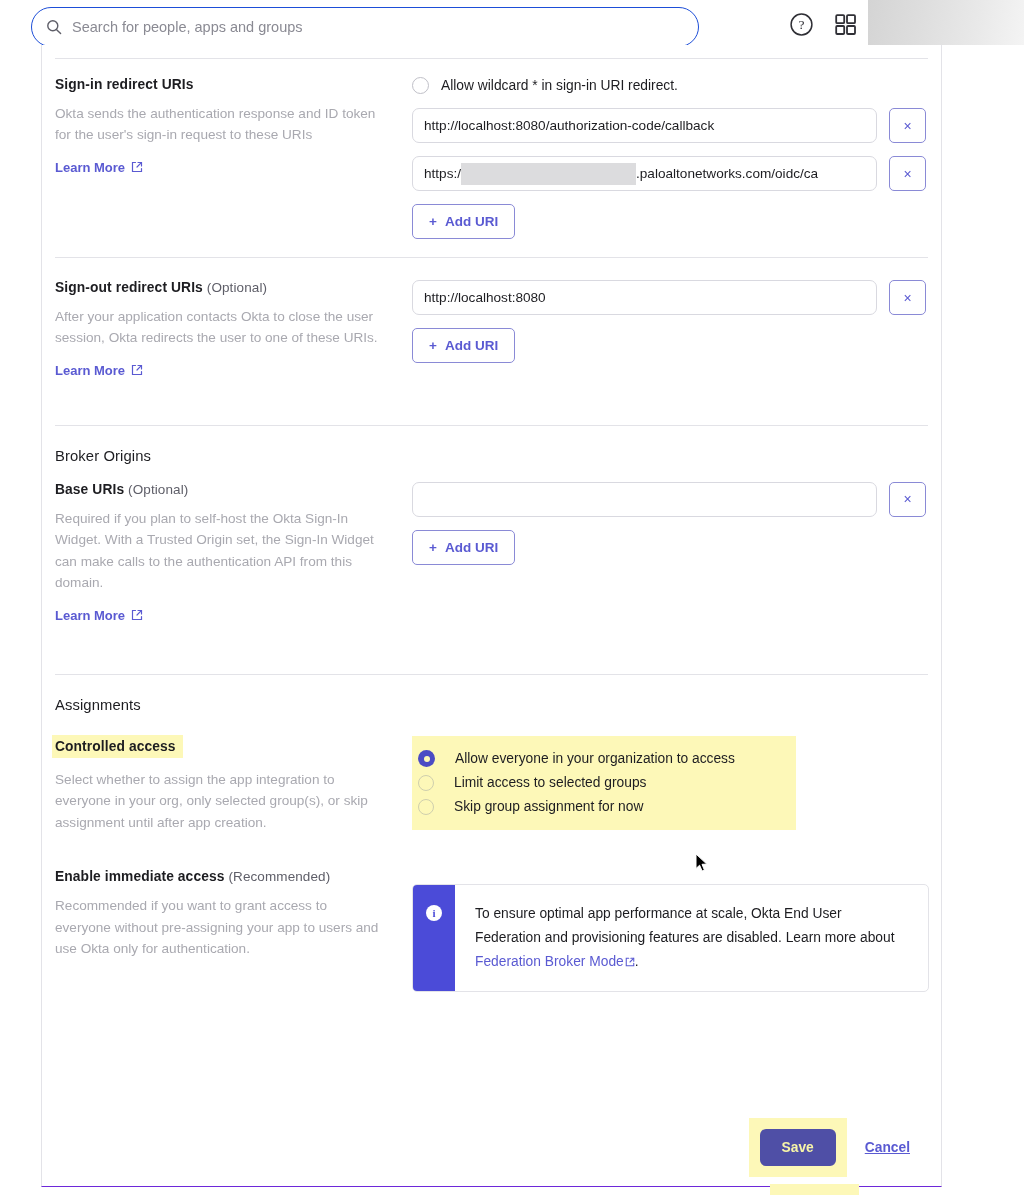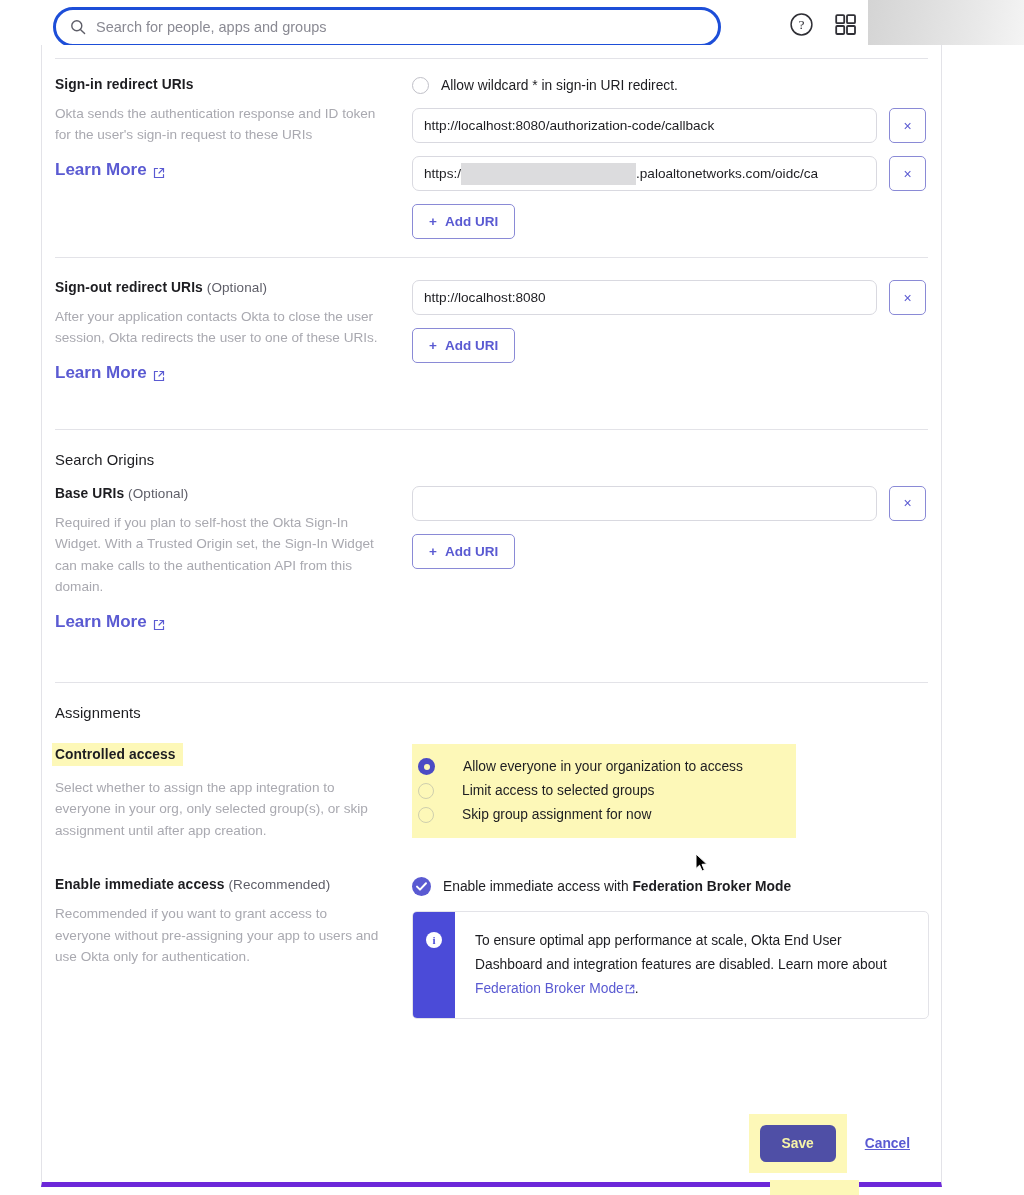--- a/index.html
+++ b/index.html
@@ -16,23 +16,23 @@
   .topbar {
     position: absolute;
     left: 0; top: 0;
     width: 1024px; height: 54px;
     background: #ffffff;
     display: flex;
     align-items: center;
   }
   .search-wrap {
     position: absolute;
-    left: 53px; top: 7px;
+    left: 31px; top: 7px;
     width: 668px; height: 40px;
-    border: 3px solid #1d4ed8;
+    border: 1px solid #1d4ed8;
     border-radius: 20px;
     background: #fff;
     display: flex;
     align-items: center;
     padding: 0 14px;
   }
   .search-icon { width: 16px; height: 16px; flex: 0 0 16px; margin-right: 10px; }
   .search-icon svg { display: block; }
   .search-input {
     border: none; outline: none;
@@ -60,21 +60,21 @@
 
   
   .card {
     position: absolute;
     left: 41px; top: 45px;
     width: 901px;
     height: 1142px;
     background: #ffffff;
     border-left: 1px solid #e3e3e8;
     border-right: 1px solid #e3e3e8;
-    border-bottom: 5px solid #6d28d9;
+    border-bottom: 1px solid #6d28d9;
   }
   .divider {
     height: 1px;
     background: #e3e3e8;
     margin: 0 13px;
   }
 
   .row {
     display: flex;
     position: relative;
@@ -107,21 +107,21 @@
     line-height: 1.58;
     margin-top: 11px;
     max-width: 330px;
   }
   .learn {
     display: inline-flex;
     align-items: center;
     gap: 6px;
     margin-top: 14px;
     color: #5a5ad2;
-    font-size: 17px;
+    font-size: 13px;
     font-weight: bold;
     text-decoration: none;
     cursor: pointer;
   }
   .ext-ico { width: 12px; height: 12px; display: block; }
 
   .section-title {
     font-size: 14.8px;
     color: #1d1d21;
     padding: 22px 13px 4px 13px;
@@ -228,21 +228,21 @@
 
   .radio-group {
     display: inline-block;
     background: #fdf8b8;
     padding: 11px 30px 11px 6px;
     width: 384px;
   }
   .radio-line {
     display: flex;
     align-items: center;
-    gap: 28px;
+    gap: 20px;
     height: 24px;
     cursor: pointer;
   }
   .radio-off {
     width: 16px; height: 16px;
     border: 1.5px solid #cfcfae;
     border-radius: 50%;
     background: #fdf8b8;
     flex: 0 0 16px;
   }
@@ -482,21 +482,21 @@
       </div>
       <button class="add-btn">
         <span>+</span>
         <span>Add URI</span>
       </button>
     </div>
   </div>
 
   <div class="divider" style="margin-top:28px;"></div>
 
-  <div class="section-title">Search Origins</div>
+  <div class="section-title">Broker Origins</div>
 
   <div class="row" style="padding-top:14px;">
     <div class="col-label">
       <div class="lbl">
         <span>Base URIs</span>
         <span class="optional">(Optional)</span>
       </div>
       <div class="desc">Required if you plan to self-host the Okta Sign-In Widget. With a Trusted Origin set, the Sign-In Widget can make calls to the authentication API from this domain.</div>
       <a class="learn">
         <span>Learn More</span>
@@ -557,37 +557,27 @@
   <div class="row" style="padding-top:28px;">
     <div class="col-label">
       <div class="lbl">
         <span>Enable immediate access</span>
         <span class="optional">(Recommended)</span>
       </div>
       <div class="desc">Recommended if you want to grant access to everyone without pre-assigning your app to users and use Okta only for authentication.</div>
     </div>
 
     <div class="col-field">
-      <div class="cb-line" style="margin-bottom:0;">
-        <span class="cb-checked">
-          <svg viewBox="0 0 19 19" width="19" height="19">
-            <path d="M5 9.6l3 3 6-6.4" fill="none" stroke="#ffffff" stroke-width="2" stroke-linecap="round" stroke-linejoin="round"></path>
-          </svg>
-        </span>
-        <span class="cb-txt">
-          <span>Enable immediate access with </span><b>Federation Broker Mode</b>
-        </span>
-      </div>
 
       <div class="callout">
         <div class="callout-bar">
           <span class="info-ico">i</span>
         </div>
         <div class="callout-body">
-          <span>To ensure optimal app performance at scale, Okta End User Dashboard and integration features are disabled. Learn more about </span><a><span>Federation Broker Mode</span><span class="inline-ext"><svg viewBox="0 0 12 12" width="10" height="10">
+          <span>To ensure optimal app performance at scale, Okta End User Federation and provisioning features are disabled. Learn more about </span><a><span>Federation Broker Mode</span><span class="inline-ext"><svg viewBox="0 0 12 12" width="10" height="10">
                   <path d="M4.5 1.5H1.5v9h9v-3" fill="none" stroke="#5a5ad2" stroke-width="1.3" stroke-linecap="round"></path>
                   <path d="M7 1.5h3.5V5" fill="none" stroke="#5a5ad2" stroke-width="1.3" stroke-linecap="round"></path>
                   <line x1="10.3" y1="1.7" x2="6" y2="6" stroke="#5a5ad2" stroke-width="1.3" stroke-linecap="round"></line>
                 </svg></span></a><span>.</span>
         </div>
       </div>
     </div>
   </div>
 
   <div class="footer">

